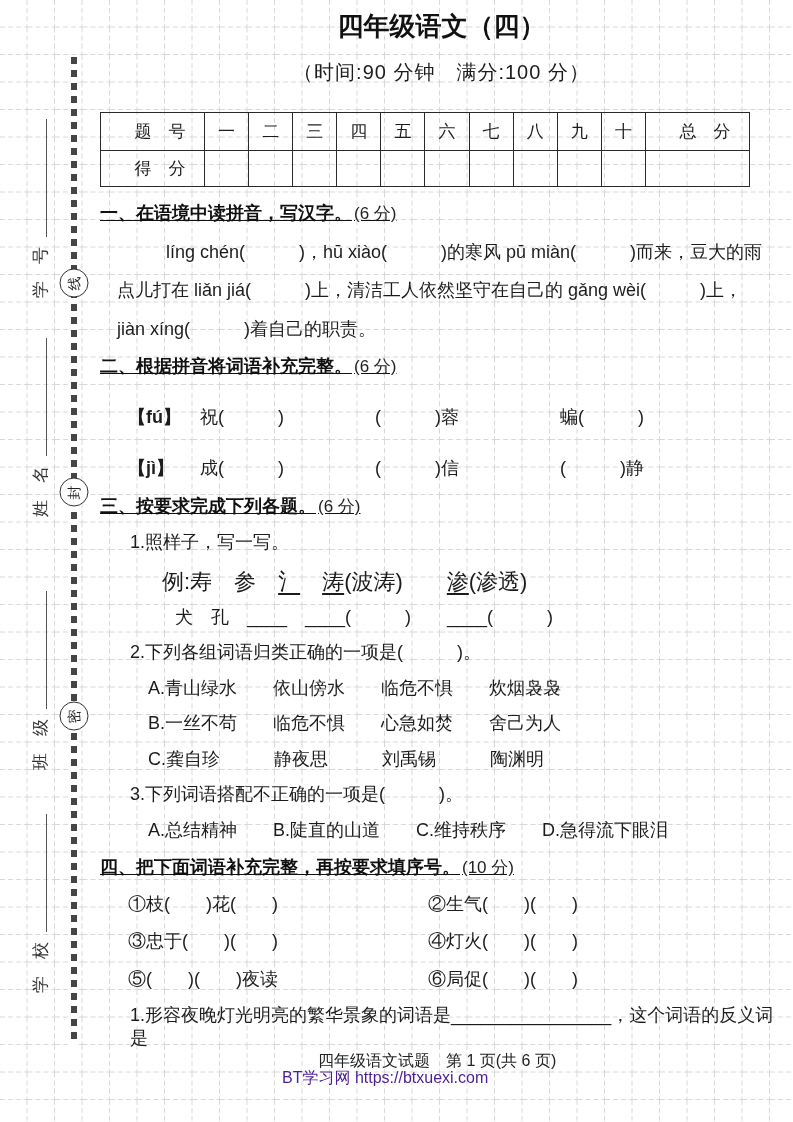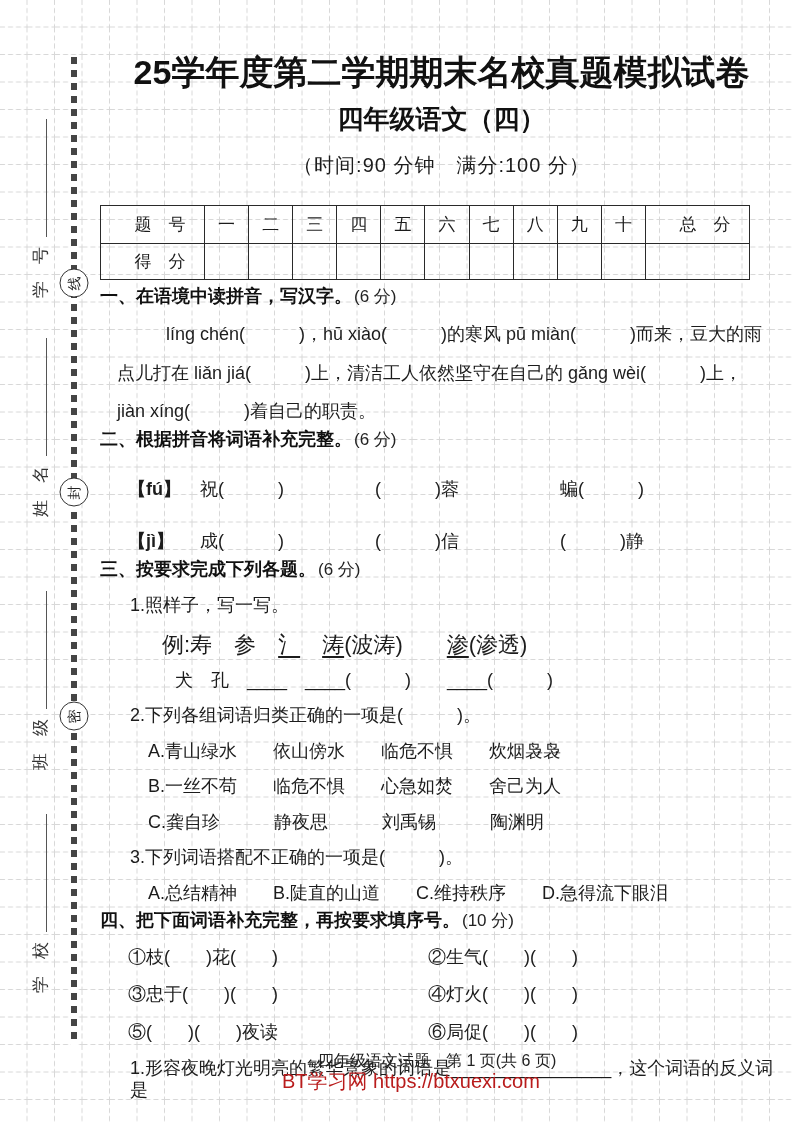--- a/index.html
+++ b/index.html
@@ -30,37 +30,37 @@
   
   .main{position:absolute;left:100px;top:0;width:683px;z-index:1;}
   .title{margin-top:52px;font-size:34px;font-weight:800;text-align:center;line-height:1.2;letter-spacing:0px;color:#111;}
   .subtitle{margin-top:11px;font-size:26px;font-weight:700;text-align:center;line-height:1.2;color:#111;}
   .exam-info{margin-top:18px;font-size:20px;text-align:center;line-height:1.2;letter-spacing:1px;}
   table.score{border-collapse:collapse;margin-top:28px;width:650px;table-layout:fixed;}
   table.score td{border:1.2px solid #2a2a2a;text-align:center;font-size:17px;padding:0;}
   table.score tr.hrow td{height:37px;}
   table.score tr.srow td{height:35px;}
   table.score td.wide{width:88px;padding-left:15px;}
-  .sec-heading{margin-top:5px;font-size:18px;font-weight:700;line-height:1.25;color:#111;}
+  .sec-heading{margin-top:15px;font-size:18px;font-weight:700;line-height:1.25;color:#111;text-decoration:underline;}
   .sec-heading .score{font-weight:400;font-size:17px;margin-left:2px;color:#222;}
   .tline{margin-left:17px;margin-top:16px;font-size:18px;line-height:1.25;}
   .tline.indent{padding-left:49px;}
   .qline{margin-left:30px;margin-top:13px;font-size:18px;line-height:1.25;}
   .opt{margin-left:48px;margin-top:13px;font-size:18px;line-height:1.25;}
   .exline{margin-left:62px;margin-top:15px;font-size:22px;line-height:1.25;}
   .ansline{margin-left:75px;margin-top:10px;font-size:18px;line-height:1.25;}
   .u{text-decoration:underline;text-underline-offset:4px;}
   .wrow{display:flex;margin-left:28px;margin-top:28px;font-size:18px;line-height:1.3;}
   .wkey{width:72px;font-weight:700;}
   .wi1{width:175px;}
   .wi2{width:185px;}
   .grow{display:flex;margin-left:28px;margin-top:14px;font-size:18px;line-height:1.3;}
   .gcell{width:300px;}
   .footer-page{position:absolute;left:318px;top:1051px;font-size:16px;color:#222;z-index:1;text-align:center;}
-  .footer-mark{position:absolute;left:282px;top:1068px;font-size:20px;color:#b91c1c;z-index:1;}
+  .footer-mark{position:absolute;left:282px;top:1068px;font-size:16px;color:#4c1d95;z-index:1;}
 </style>
 </head>
 <body>
 
 <svg class="grid-bg" width="793" height="1122">
   <defs>
     <pattern id="gp" width="27.5" height="27.5" patternUnits="userSpaceOnUse">
       <path d="M27 0 V27.5 M0 27 H27.5" fill="none" stroke="#d8d8d8" stroke-width="1" stroke-dasharray="5 3"></path>
     </pattern>
   </defs>
@@ -91,21 +91,20 @@
 </div>
 <div class="seal-circle" style="top:492px">
   <span>封</span>
 </div>
 <div class="seal-circle" style="top:716px">
   <span>密</span>
 </div>
 
 <div class="main">
 
-  <div class="title">25学年度第二学期期末名校真题模拟试卷</div>
   <div class="subtitle">四年级语文（四）</div>
   <div class="exam-info">（时间:90 分钟　满分:100 分）</div>
 
   <table class="score">
     <tbody>
         <tr class="hrow">
       <td class="wide">题　号</td>
       <td>一</td>
       <td>二</td>
       <td>三</td>

